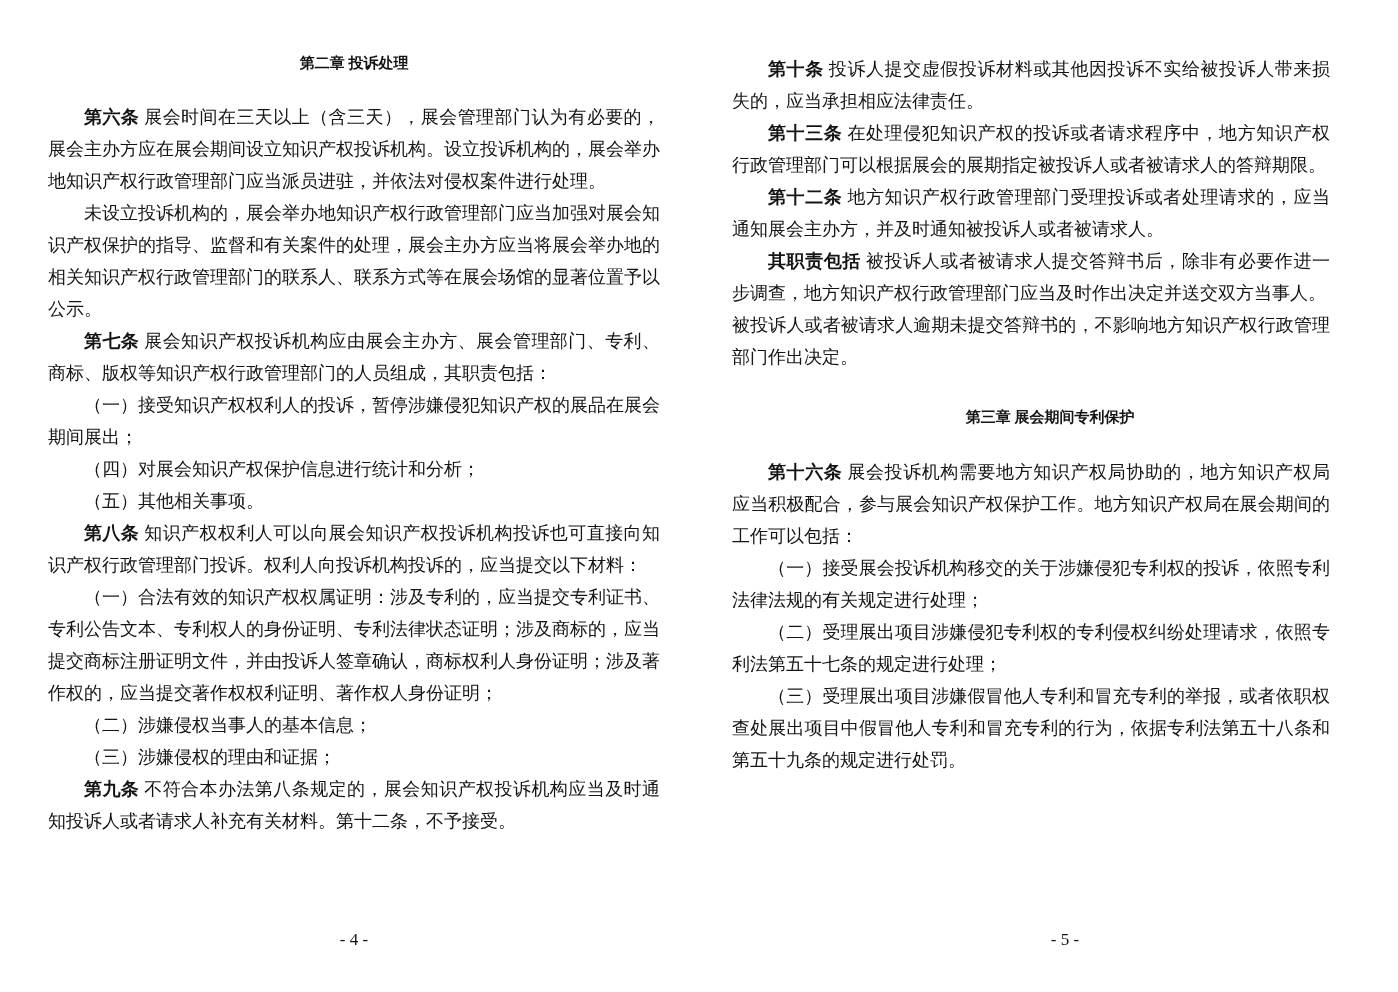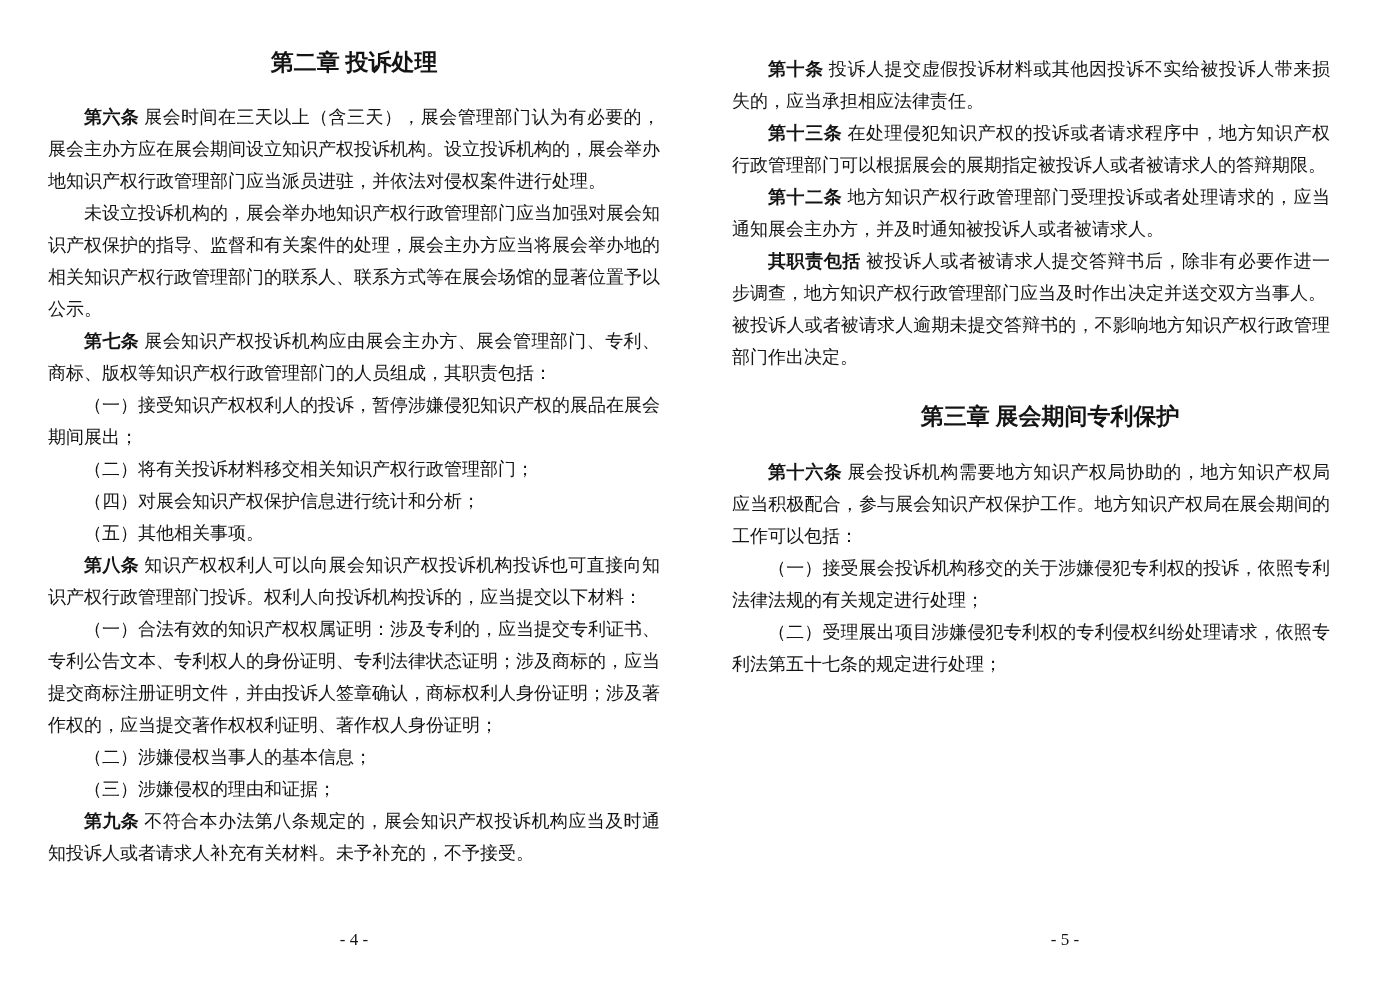--- a/index.html
+++ b/index.html
@@ -17,21 +17,21 @@
     font-size: 18px;
     line-height: 32px;
     text-align: justify;
   }
   .page-left  { left: 48px;  top: 50px; width: 612px; }
   .page-right { left: 732px; top: 53px; width: 598px; }
   .para { margin: 0; text-indent: 2em; }
   .para.flush { text-indent: 0; }
   .lead { font-weight: bold; }
   .chapter-heading {
-    font-size: 23px;
+    font-size: 15px;
     font-weight: bold;
     line-height: 26px;
     text-align: center;
     text-indent: 0;
     margin: 0 0 25px 0;
   }
   .page-right .chapter-heading {
     margin: 31px 0 26px 0;
     padding-left: 38px;
   }
@@ -52,40 +52,40 @@
 
 <div class="canvas">
 
   <div class="page page-left">
     <h1 class="chapter-heading">第二章 投诉处理</h1>
 
     <p class="para"><b class="lead">第六条</b><span> 展会时间在三天以上（含三天），展会管理部门认为有必要的，展会主办方应在展会期间设立知识产权投诉机构。设立投诉机构的，展会举办地知识产权行政管理部门应当派员进驻，并依法对侵权案件进行处理。</span></p>
     <p class="para"><b class="lead"></b><span>未设立投诉机构的，展会举办地知识产权行政管理部门应当加强对展会知识产权保护的指导、监督和有关案件的处理，展会主办方应当将展会举办地的相关知识产权行政管理部门的联系人、联系方式等在展会场馆的显著位置予以公示。</span></p>
     <p class="para"><b class="lead">第七条</b><span> 展会知识产权投诉机构应由展会主办方、展会管理部门、专利、商标、版权等知识产权行政管理部门的人员组成，其职责包括：</span></p>
     <p class="para"><b class="lead"></b><span>（一）接受知识产权权利人的投诉，暂停涉嫌侵犯知识产权的展品在展会期间展出；</span></p>
-    <p class="para"><b class="lead"></b><span>（二）将有关投诉材料移交相关知识产权行政管理部门；</span></p>
     <p class="para"><b class="lead"></b><span>（四）对展会知识产权保护信息进行统计和分析；</span></p>
     <p class="para"><b class="lead"></b><span>（五）其他相关事项。</span></p>
     <p class="para"><b class="lead">第八条</b><span> 知识产权权利人可以向展会知识产权投诉机构投诉也可直接向知识产权行政管理部门投诉。权利人向投诉机构投诉的，应当提交以下材料：</span></p>
     <p class="para"><b class="lead"></b><span>（一）合法有效的知识产权权属证明：涉及专利的，应当提交专利证书、专利公告文本、专利权人的身份证明、专利法律状态证明；涉及商标的，应当提交商标注册证明文件，并由投诉人签章确认，商标权利人身份证明；涉及著作权的，应当提交著作权权利证明、著作权人身份证明；</span></p>
     <p class="para"><b class="lead"></b><span>（二）涉嫌侵权当事人的基本信息；</span></p>
     <p class="para"><b class="lead"></b><span>（三）涉嫌侵权的理由和证据；</span></p>
-    <p class="para"><b class="lead">第九条</b><span> 不符合本办法第八条规定的，展会知识产权投诉机构应当及时通知投诉人或者请求人补充有关材料。未予补充的，不予接受。</span></p>
+    <p class="para"><b class="lead">第九条</b><span> 不符合本办法第八条规定的，展会知识产权投诉机构应当及时通知投诉人或者请求人补充有关材料。第十二条，不予接受。</span></p>
   </div>
 
   <div class="page page-right">
     <p class="para"><b class="lead">第十条</b><span> 投诉人提交虚假投诉材料或其他因投诉不实给被投诉人带来损失的，应当承担相应法律责任。</span></p>
     <p class="para"><b class="lead">第十三条</b><span> 在处理侵犯知识产权的投诉或者请求程序中，地方知识产权行政管理部门可以根据展会的展期指定被投诉人或者被请求人的答辩期限。</span></p>
     <p class="para"><b class="lead">第十二条</b><span> 地方知识产权行政管理部门受理投诉或者处理请求的，应当通知展会主办方，并及时通知被投诉人或者被请求人。</span></p>
     <p class="para"><b class="lead">其职责包括</b><span> 被投诉人或者被请求人提交答辩书后，除非有必要作进一步调查，地方知识产权行政管理部门应当及时作出决定并送交双方当事人。</span></p>
     <p class="para flush"><b class="lead"></b><span>被投诉人或者被请求人逾期未提交答辩书的，不影响地方知识产权行政管理部门作出决定。</span></p>
 
     <h1 class="chapter-heading">第三章 展会期间专利保护</h1>
 
     <p class="para"><b class="lead">第十六条</b><span> 展会投诉机构需要地方知识产权局协助的，地方知识产权局应当积极配合，参与展会知识产权保护工作。地方知识产权局在展会期间的工作可以包括：</span></p>
     <p class="para"><b class="lead"></b><span>（一）接受展会投诉机构移交的关于涉嫌侵犯专利权的投诉，依照专利法律法规的有关规定进行处理；</span></p>
     <p class="para"><b class="lead"></b><span>（二）受理展出项目涉嫌侵犯专利权的专利侵权纠纷处理请求，依照专利法第五十七条的规定进行处理；</span></p>
+    <p class="para"><b class="lead"></b><span>（三）受理展出项目涉嫌假冒他人专利和冒充专利的举报，或者依职权查处展出项目中假冒他人专利和冒充专利的行为，依据专利法第五十八条和第五十九条的规定进行处罚。</span></p>
   </div>
 
   <div class="page-number page-number-left">- 4 -</div>
   <div class="page-number page-number-right">- 5 -</div>
 
 </div>
 
 </body></html>

